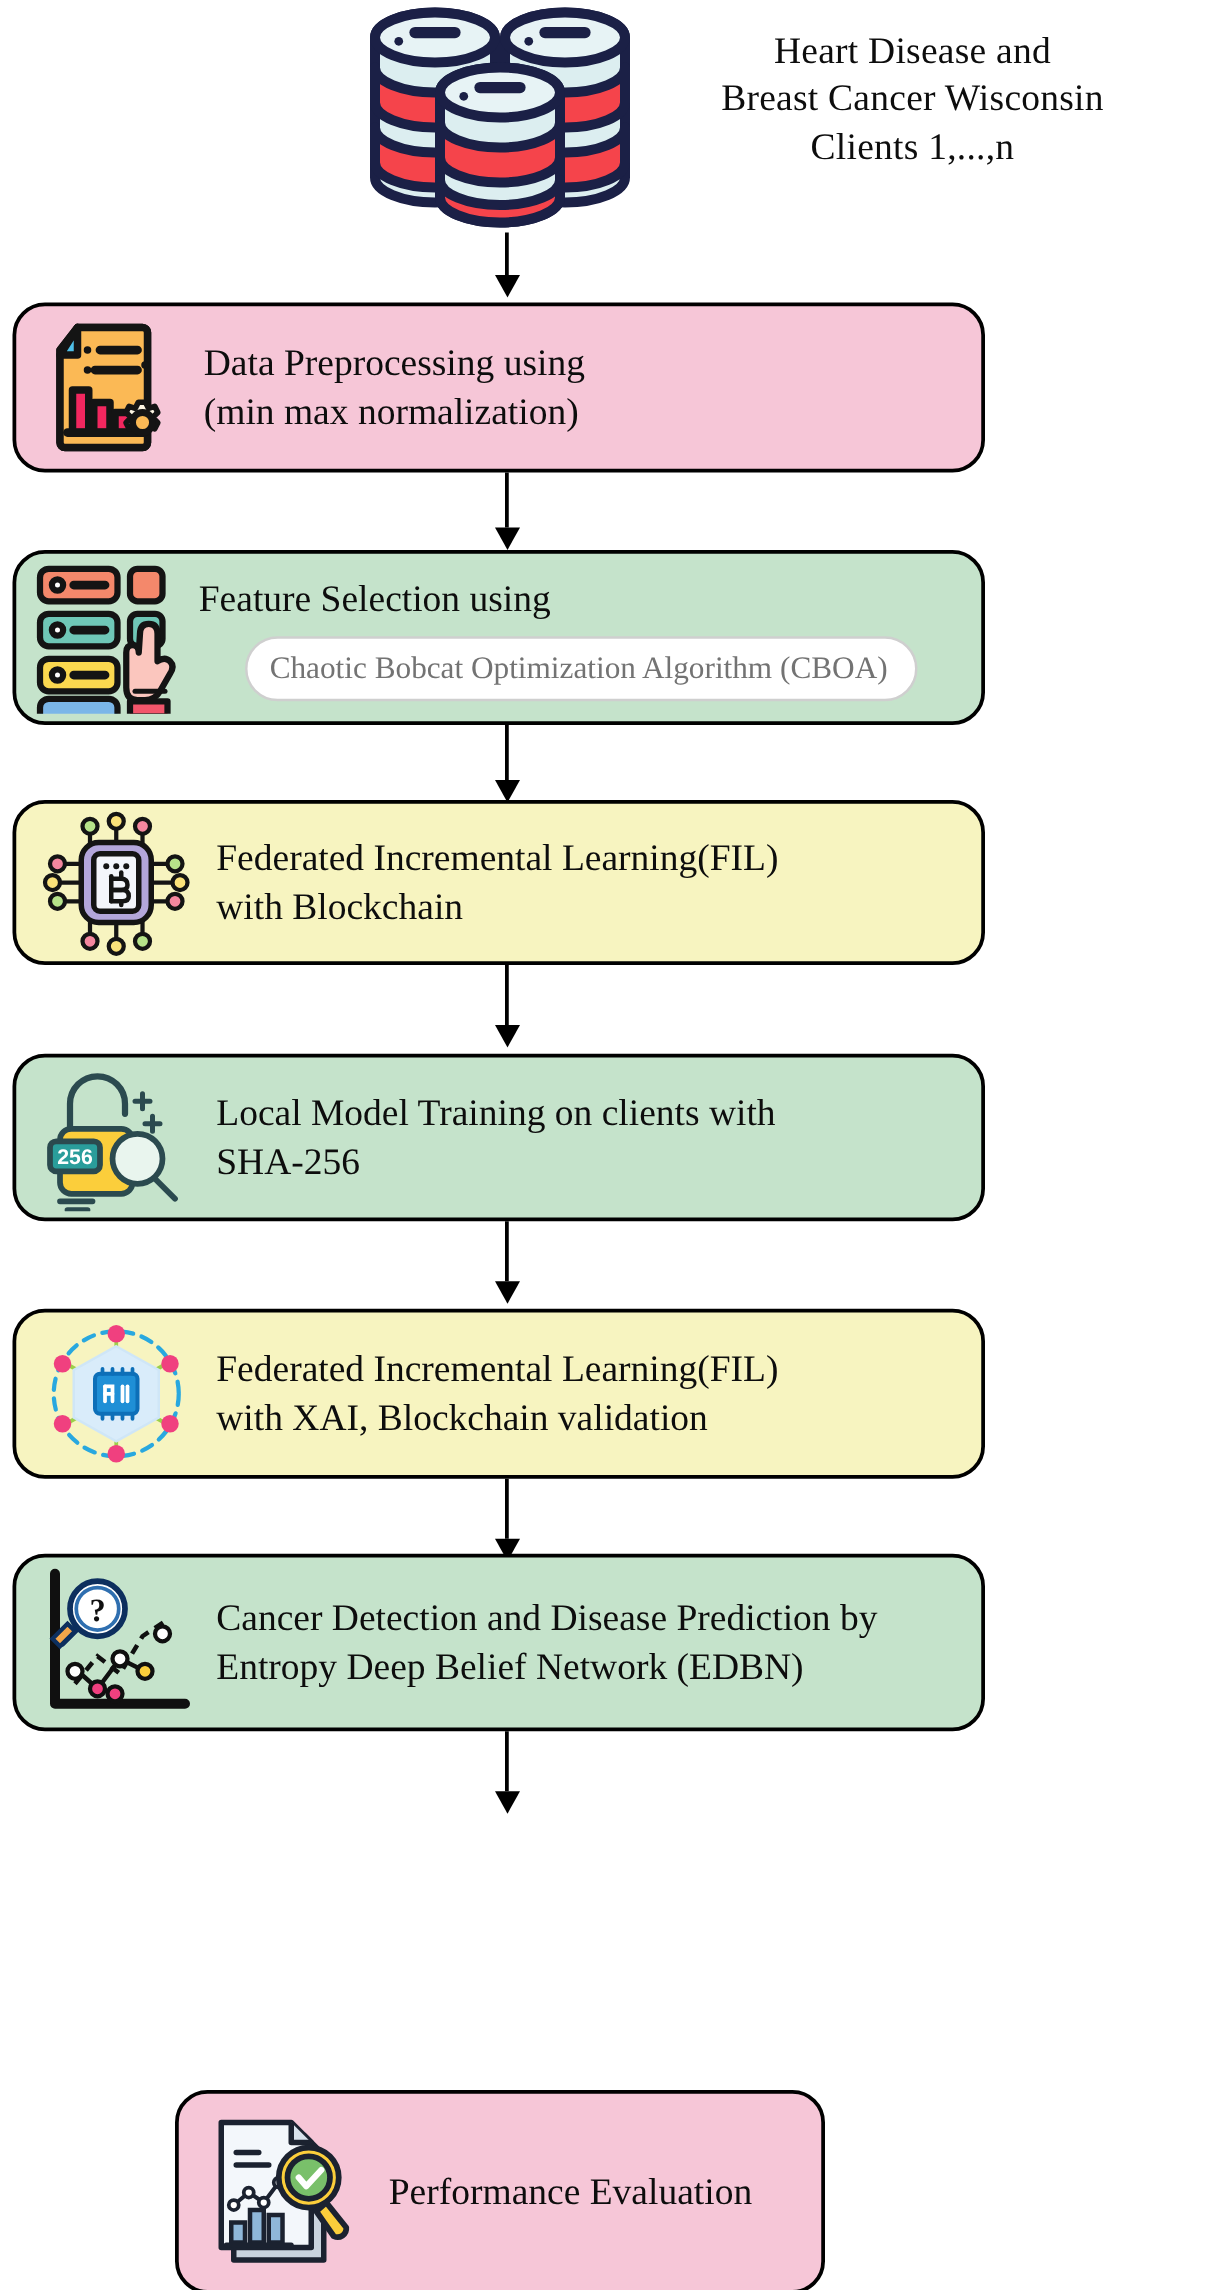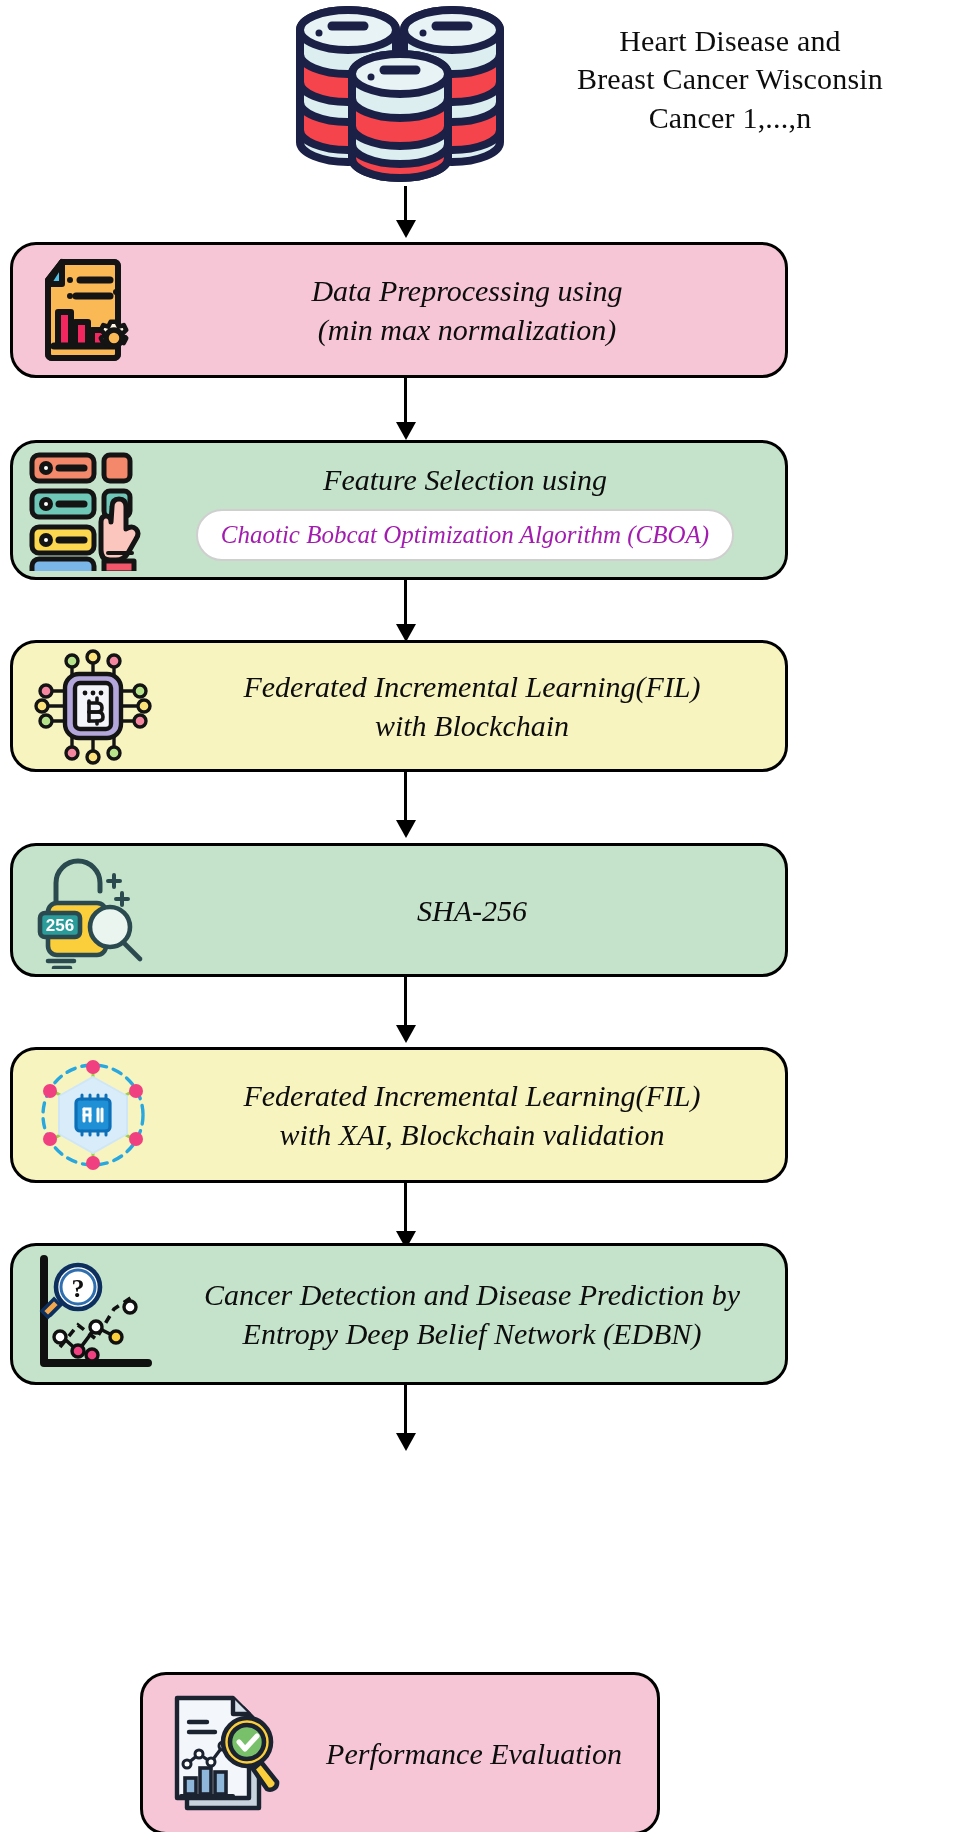--- a/index.html
+++ b/index.html
@@ -60,41 +60,39 @@
     overflow: hidden;
   }
   .node .icon-slot {
     flex: 0 0 auto;
     display: flex;
     align-items: center;
     justify-content: center;
   }
   .node .label-slot {
     flex: 1 1 auto;
-    text-align: center;
     font-size: 30px;
     line-height: 1.3;
     color: #0d0d0d;
     padding-right: 14px;
-    font-style: italic;
   }
   .node .label-slot .l2 { display: block; }
 
   .pill {
     display: block;
     margin: 10px auto 0 auto;
     background: #ffffff;
     border: 2.5px solid #cfcfcf;
     border-radius: 26px;
     padding: 9px 18px;
     font-size: 25px;
     line-height: 1.2;
     width: 88%;
     box-sizing: border-box;
-    color: #a21caf;
+    color: #737373;
   }
 
   
   .arrow {
     position: absolute;
     left: 396px;
     width: 20px;
   }
   .arrow .stem {
     position: absolute;
@@ -152,21 +150,21 @@
             <path d="M92 68 h32" stroke-width="9"></path>
             <circle cx="79" cy="75" r="3.5" fill="#1b2046" stroke="none"></circle>
           </g>
         </g>
       </svg>
     </div>
 
     <div class="source-caption">
       <div>Heart Disease and</div>
       <div>Breast Cancer Wisconsin</div>
-      <div>Cancer 1,...,n</div>
+      <div>Clients 1,...,n</div>
     </div>
   </div>
 
   <div class="arrow" style="top:186px;height:52px;">
     <div class="stem" style="height:34px;"></div>
     <div class="head" style="top:34px;"></div>
   </div>
 
   <div class="node" style="left:10px; top:242px; width:778px; height:136px; background:#f6c6d7;">
     <div class="icon-slot" style="width:150px;height:136px;">
@@ -316,20 +314,21 @@
         </g>
         <text x="28" y="80" font-family="'Liberation Sans', sans-serif" font-size="17" font-weight="bold" fill="#ffffff" text-anchor="middle">256</text>
         <g stroke="#2b4a4f" stroke-width="4.6" fill="none" stroke-linecap="round">
           <circle cx="78" cy="76" r="20" fill="#e9f5ee"></circle>
           <path d="M92 92 l16 16"></path>
           <path d="M16 110 h26 M22 117 h16"></path>
         </g>
       </svg>
     </div>
     <div class="label-slot">
+      <span>Local Model Training on clients with</span>
       <span class="l2">SHA-256</span>
     </div>
   </div>
 
   <div class="arrow" style="top:977px;height:66px;">
     <div class="stem" style="height:48px;"></div>
     <div class="head" style="top:48px;"></div>
   </div>
 
   <div class="node" style="left:10px; top:1047px; width:778px; height:136px; background:#f7f4c0;">

